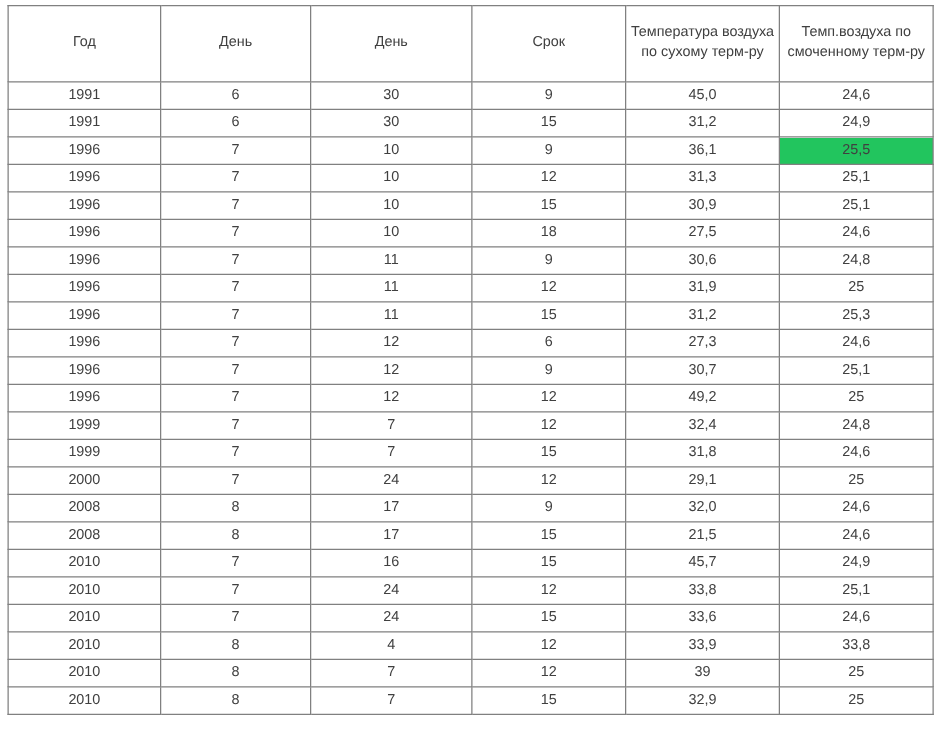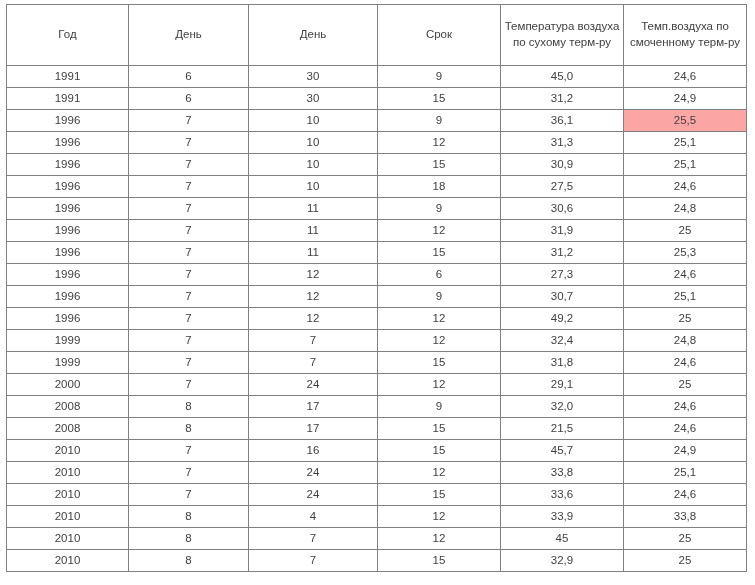--- a/index.html
+++ b/index.html
@@ -55,21 +55,21 @@
 
   
   col.c-year  { width: 122px; }
   col.c-month { width: 120px; }
   col.c-day   { width: 129px; }
   col.c-term  { width: 123px; }
   col.c-dry   { width: 123px; }
   col.c-wet   { width: 123px; }
 
   td.highlight-cell {
-    background: #fca5a5;
+    background: #22c55e;
     margin-left: 28px;
   }
 </style>
 </head>
 <body>
 
 <div id="table-wrap">
   <table class="data-table">
     <colgroup>
       <col class="c-year">
@@ -256,21 +256,21 @@
           <td>4</td>
           <td>12</td>
           <td>33,9</td>
           <td>33,8</td>
         </tr>
         <tr>
           <td>2010</td>
           <td>8</td>
           <td>7</td>
           <td>12</td>
-          <td>45</td>
+          <td>39</td>
           <td>25</td>
         </tr>
         <tr>
           <td>2010</td>
           <td>8</td>
           <td>7</td>
           <td>15</td>
           <td>32,9</td>
           <td>25</td>
         </tr>

